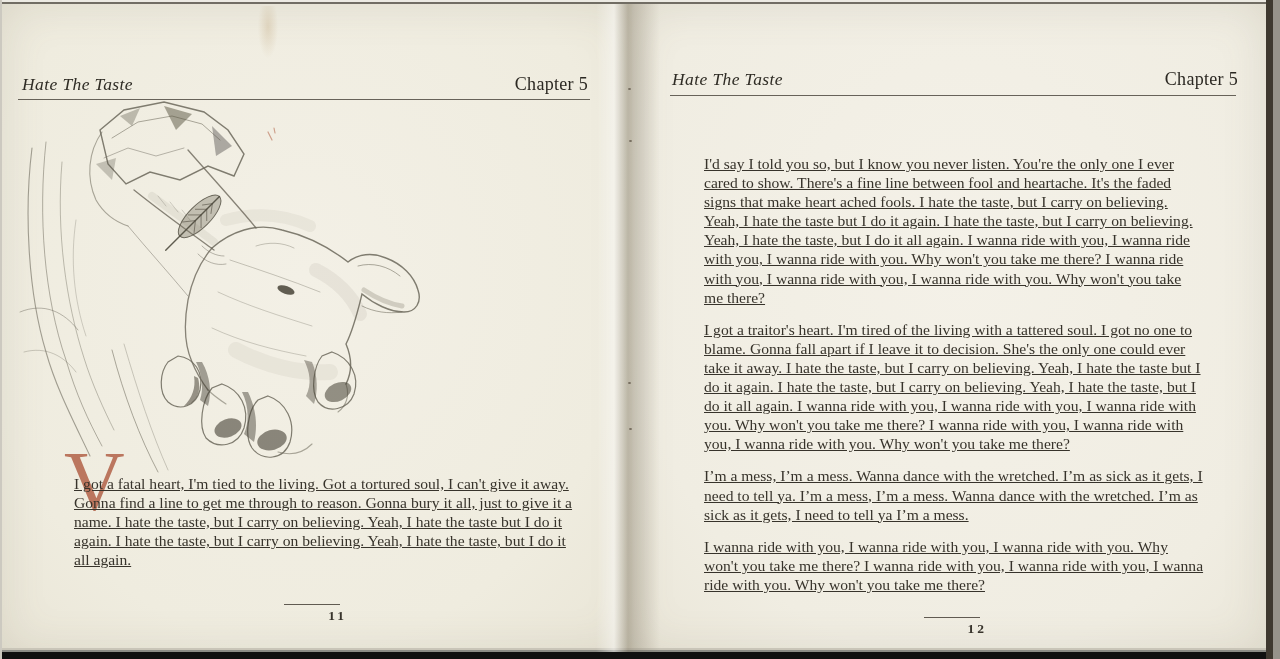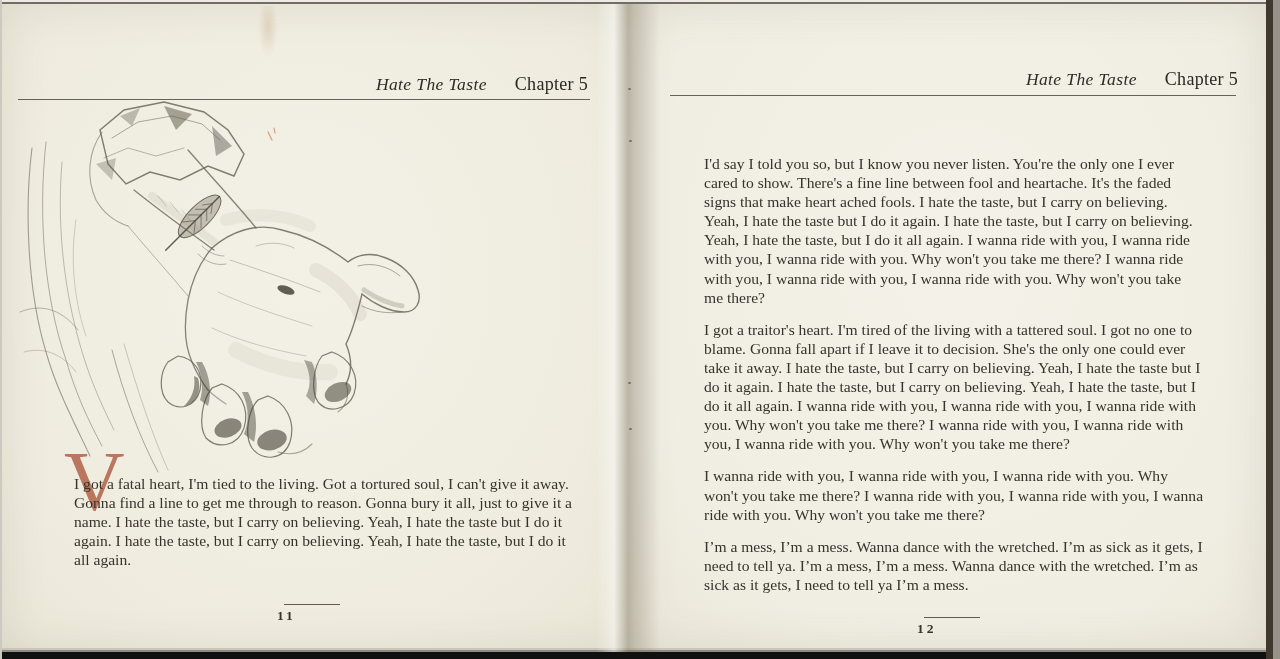--- a/index.html
+++ b/index.html
@@ -26,39 +26,39 @@
   
   #gutter{position:absolute;left:596px;top:4px;width:64px;height:648px;pointer-events:none;z-index:6;
     background:linear-gradient(to right,rgba(0,0,0,0) 0%,rgba(255,255,255,.45) 28%,
       rgba(118,108,88,.38) 50%,rgba(118,108,88,.28) 60%,rgba(0,0,0,0) 100%);}
   .staple{position:absolute;width:3px;height:2px;border-radius:50%;
     background:#675f51;opacity:.85;z-index:7;}
   .stain{position:absolute;left:258px;top:6px;width:20px;height:52px;z-index:3;
     background:radial-gradient(ellipse at 50% 40%,rgba(188,160,116,.30),rgba(188,160,116,0) 72%);}
 
   
-  .runhead{position:absolute;display:flex;justify-content:flex-end;align-items:baseline;gap:8px;}
+  .runhead{position:absolute;display:flex;justify-content:space-between;align-items:baseline;gap:8px;}
   #left-page .runhead{left:20px;right:44px;top:70px;}
   #right-page .runhead{left:40px;right:28px;top:65px;}
   .rh-title{font-style:italic;font-size:17.5px;color:#2f2c25;letter-spacing:.4px;}
   .rh-chapter{font-size:18px;color:#2b2822;letter-spacing:.3px;margin-left:20px;}
   .head-rule{position:absolute;height:0;border-top:1.6px solid rgba(72,67,58,.82);}
   #left-page .head-rule{left:16px;width:572px;top:95px;}
   #right-page .head-rule{left:38px;width:566px;top:91px;}
 
   
   .bodytext{font-size:15.6px;line-height:19.1px;color:#37332b;text-align:left;}
-  .bodytext p{margin:0 0 13px 0;}
+  .bodytext p{margin:0 0 13px 0;text-decoration:underline;}
   #left-lyrics{position:absolute;left:72px;top:470px;width:501px;z-index:2;}
   #right-lyrics{position:absolute;left:72px;top:150px;width:500px;}
   #drop-cap{position:absolute;left:62px;top:436px;z-index:1;
     font-size:84px;line-height:84px;color:rgba(172,84,58,.78);font-family:"Liberation Serif",serif;}
 
   
-  .folio{position:absolute;width:70px;text-align:left;}
+  .folio{position:absolute;width:70px;text-align:right;}
   #left-page .folio{left:275px;top:600px;}
   #right-page .folio{left:285px;top:613px;}
   .folio-rule{width:56px;margin:0 auto 3px auto;border-top:1.2px solid rgba(70,65,55,.85);}
   .folio-num{font-size:13.5px;letter-spacing:3px;color:#38342c;font-weight:600;}
 
   #hand-art{position:absolute;left:14px;top:96px;z-index:1;}
 </style>
 </head>
 <body>
 
@@ -155,22 +155,22 @@
   <div class="page" id="right-page">
     <div class="runhead">
       <span class="rh-title">Hate The Taste</span>
       <span class="rh-chapter">Chapter 5</span>
     </div>
     <div class="head-rule"></div>
 
     <div id="right-lyrics" class="bodytext">
       <p>I'd say I told you so, but I know you never listen. You're the only one I ever cared to show. There's a fine line between fool and heartache. It's the faded signs that make heart ached fools. I hate the taste, but I carry on believing. Yeah, I hate the taste but I do it again. I hate the taste, but I carry on believing. Yeah, I hate the taste, but I do it all again. I wanna ride with you, I wanna ride with you, I wanna ride with you. Why won't you take me there? I wanna ride with you, I wanna ride with you, I wanna ride with you. Why won't you take me there?</p>
       <p>I got a traitor's heart. I'm tired of the living with a tattered soul. I got no one to blame. Gonna fall apart if I leave it to decision. She's the only one could ever take it away. I hate the taste, but I carry on believing. Yeah, I hate the taste but I do it again. I hate the taste, but I carry on believing. Yeah, I hate the taste, but I do it all again. I wanna ride with you, I wanna ride with you, I wanna ride with you. Why won't you take me there? I wanna ride with you, I wanna ride with you, I wanna ride with you. Why won't you take me there?</p>
+      <p>I’m a mess, I’m a mess. Wanna dance with the wretched. I’m as sick as it gets, I need to tell ya. I’m a mess, I’m a mess. Wanna dance with the wretched. I’m as sick as it gets, I need to tell ya I’m a mess.</p>
       <p>I wanna ride with you, I wanna ride with you, I wanna ride with you. Why won't you take me there? I wanna ride with you, I wanna ride with you, I wanna ride with you. Why won't you take me there?</p>
-      <p>I’m a mess, I’m a mess. Wanna dance with the wretched. I’m as sick as it gets, I need to tell ya. I’m a mess, I’m a mess. Wanna dance with the wretched. I’m as sick as it gets, I need to tell ya I’m a mess.</p>
     </div>
 
     <div class="folio">
       <div class="folio-rule"></div>
       <div class="folio-num">12</div>
     </div>
   </div>
 
   <div id="gutter"></div>
   <div class="staple" style="left:628px;top:88px"></div>

